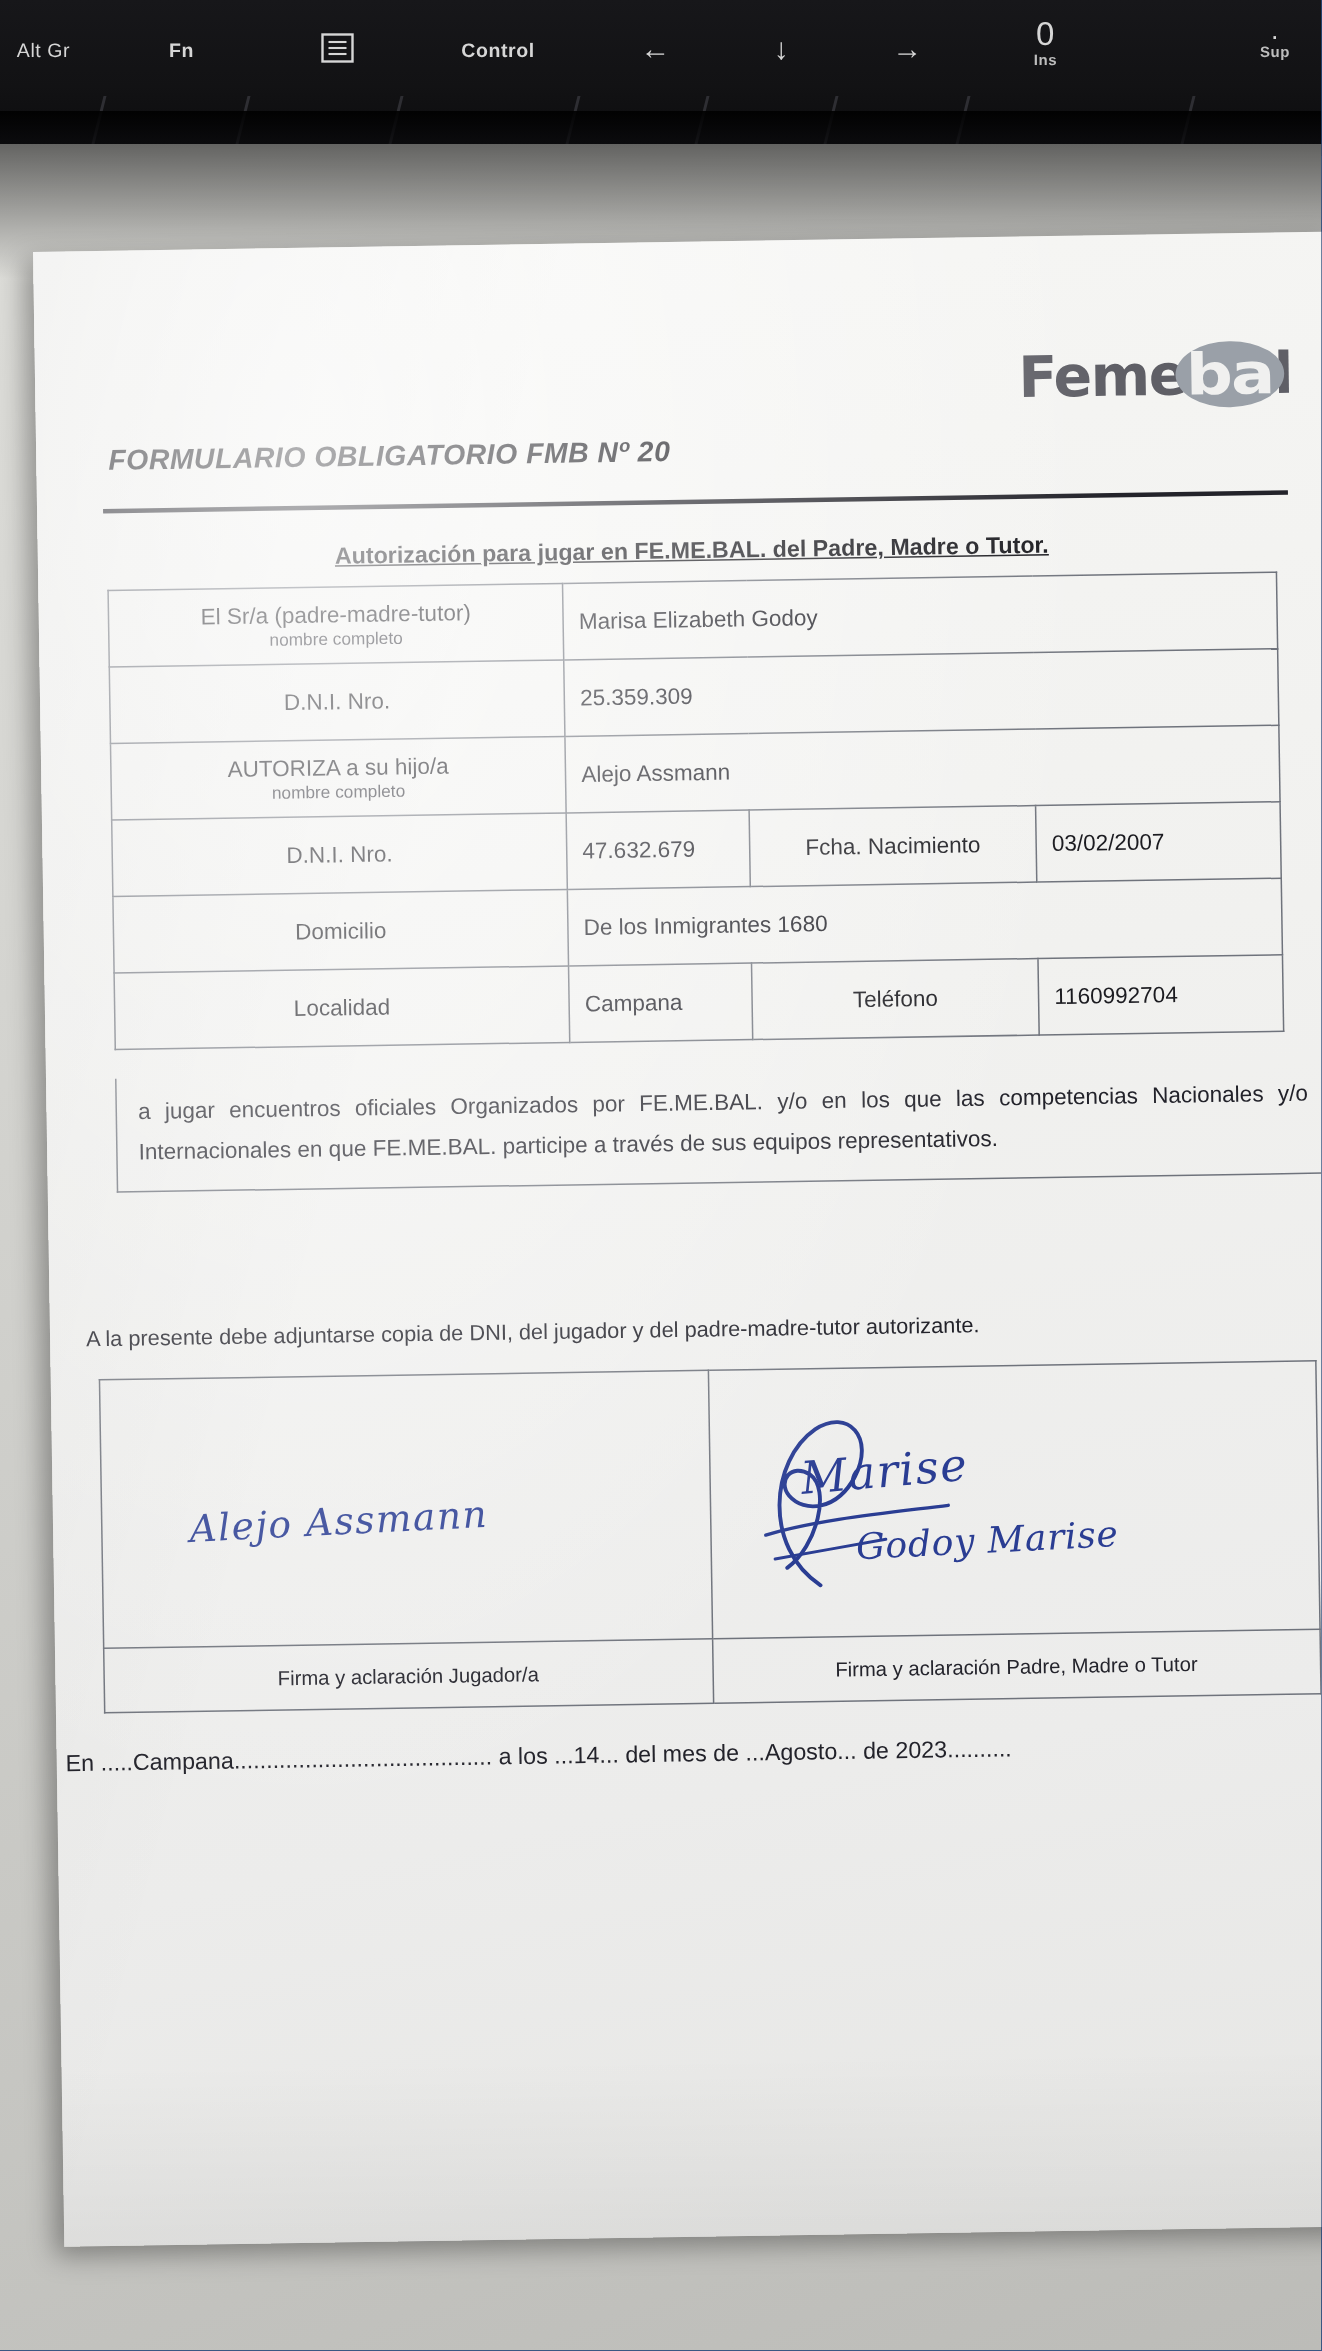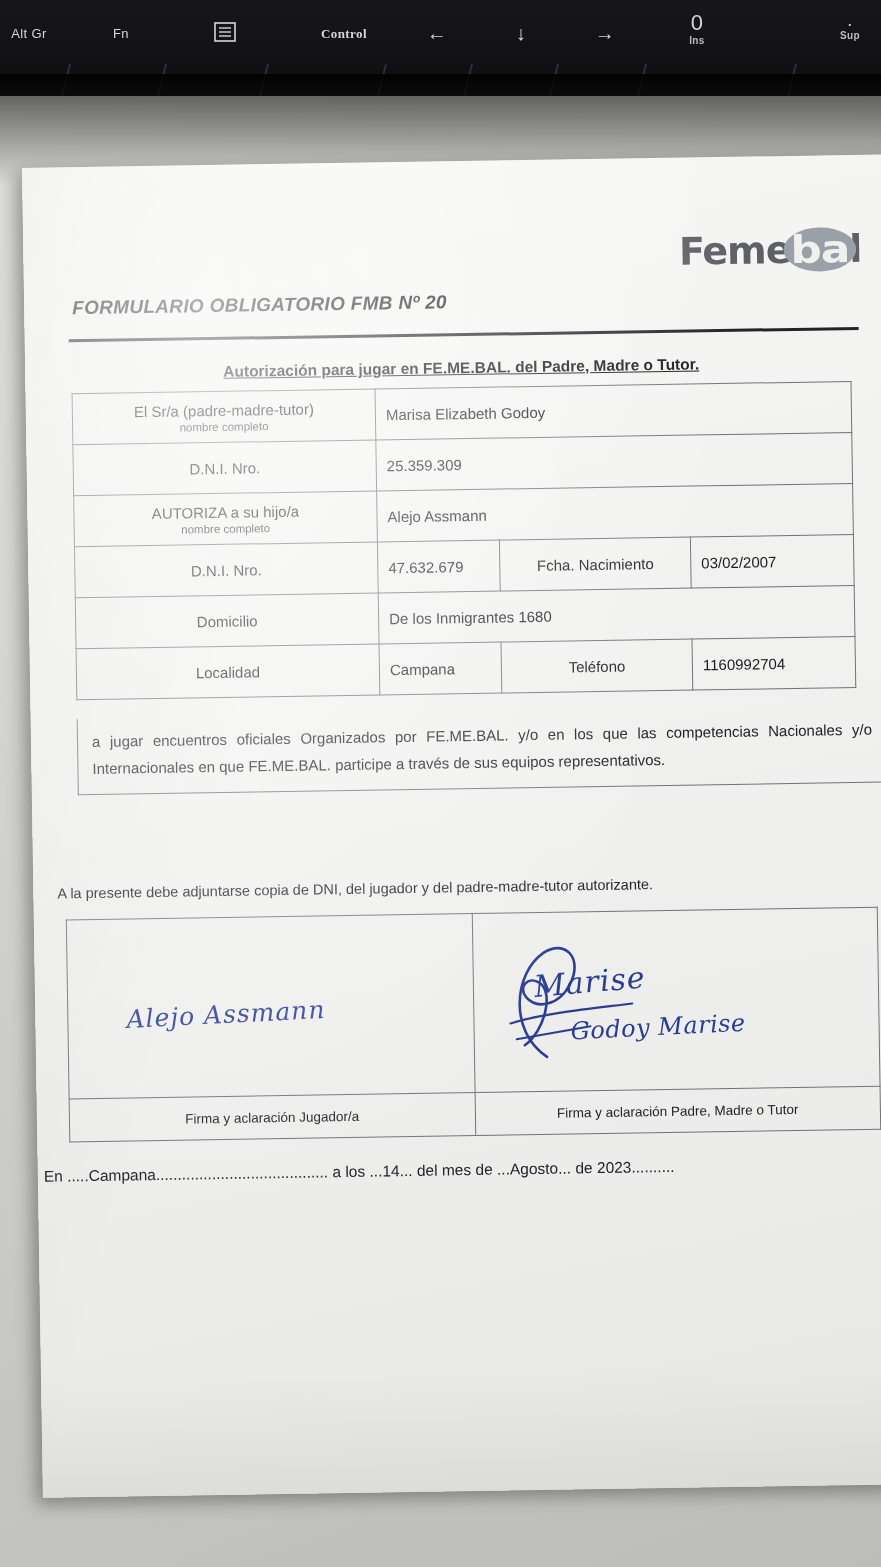--- a/index.html
+++ b/index.html
@@ -296,30 +296,30 @@
     pointer-events: none;
   }
 </style>
 </head>
 <body>
 
 <div id="page">
 
   <div class="keyboard">
     <div class="kb-key" style="left:0px;  top:26px; width:58px;"><span>Alt Gr</span></div>
-    <div class="kb-key" style="left:90px; top:26px; width:62px;"><span>Fn</span></div>
+    <div class="kb-key" style="left:90px; top:26px; width:62px;font-weight:bold;"><span>Fn</span></div>
     <div class="kb-key" style="left:196px;top:22px; width:58px;">
       <svg width="22" height="20" viewBox="0 0 22 20">
         <rect x="1" y="1" width="20" height="18" fill="none" stroke="#d6d6d6" stroke-width="1.6"></rect>
         <line x1="5" y1="6" x2="17" y2="6" stroke="#d6d6d6" stroke-width="1.4"></line>
         <line x1="5" y1="10" x2="17" y2="10" stroke="#d6d6d6" stroke-width="1.4"></line>
         <line x1="5" y1="14" x2="17" y2="14" stroke="#d6d6d6" stroke-width="1.4"></line>
       </svg>
     </div>
-    <div class="kb-key" style="left:294px;top:26px; width:100px;font-weight:bold;font-family:Liberation Serif, serif;"><span>Control</span></div>
+    <div class="kb-key" style="left:282px;top:26px; width:100px;font-weight:bold;"><span>Control</span></div>
     <div class="kb-key" style="left:402px;top:22px; width:70px; font-size:20px;"><span>←</span></div>
     <div class="kb-key" style="left:486px;top:22px; width:70px; font-size:20px;"><span>↓</span></div>
     <div class="kb-key" style="left:570px;top:22px; width:70px; font-size:20px;"><span>→</span></div>
     <div class="kb-key" style="left:662px;top:10px; width:70px; font-size:22px;">
       <span>0</span>
       <span class="sub">Ins</span>
     </div>
     <div class="kb-key" style="left:820px;top:10px; width:60px; font-size:18px;">
       <span>.</span>
       <span class="sub">Sup</span>

